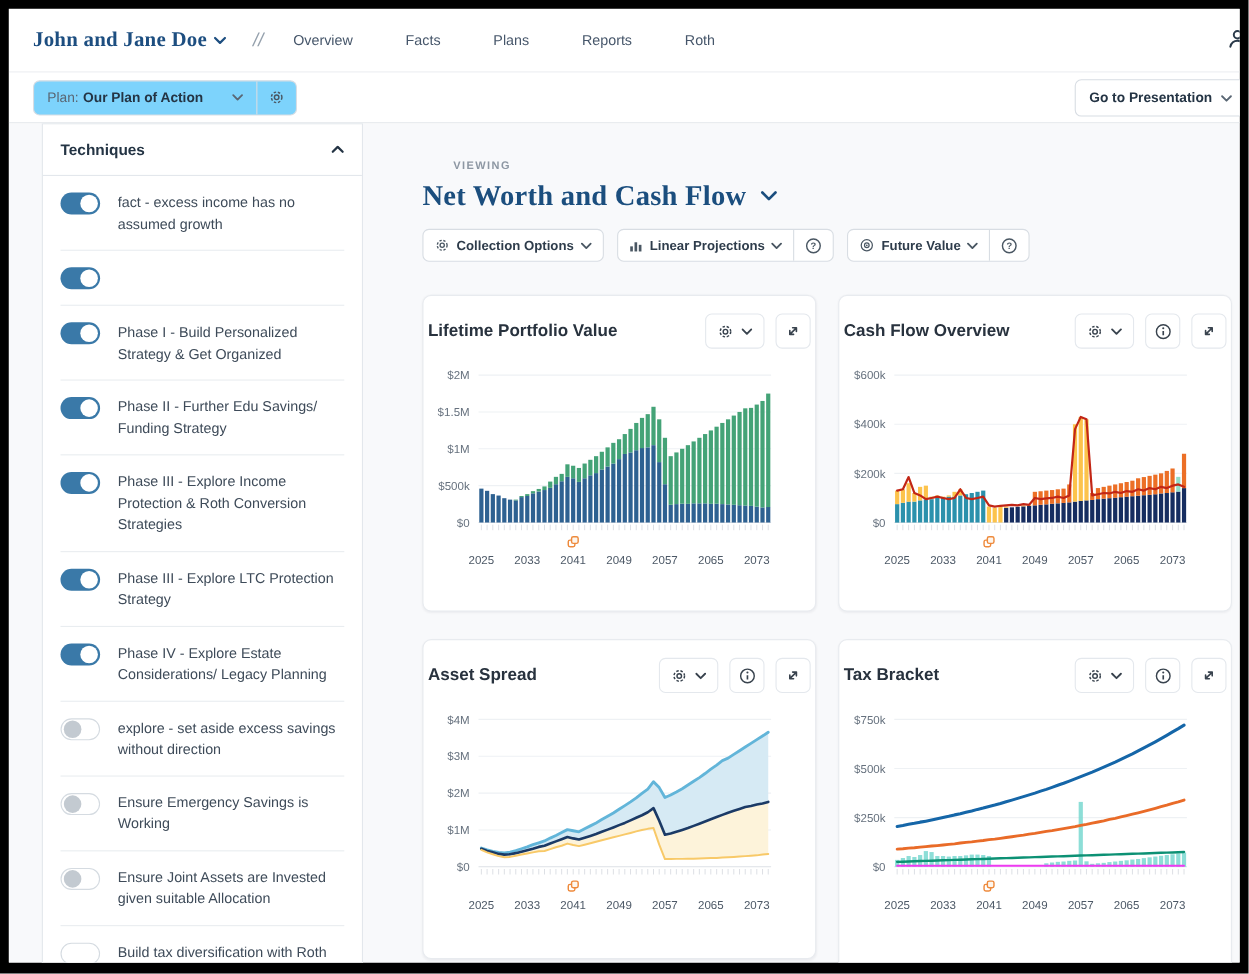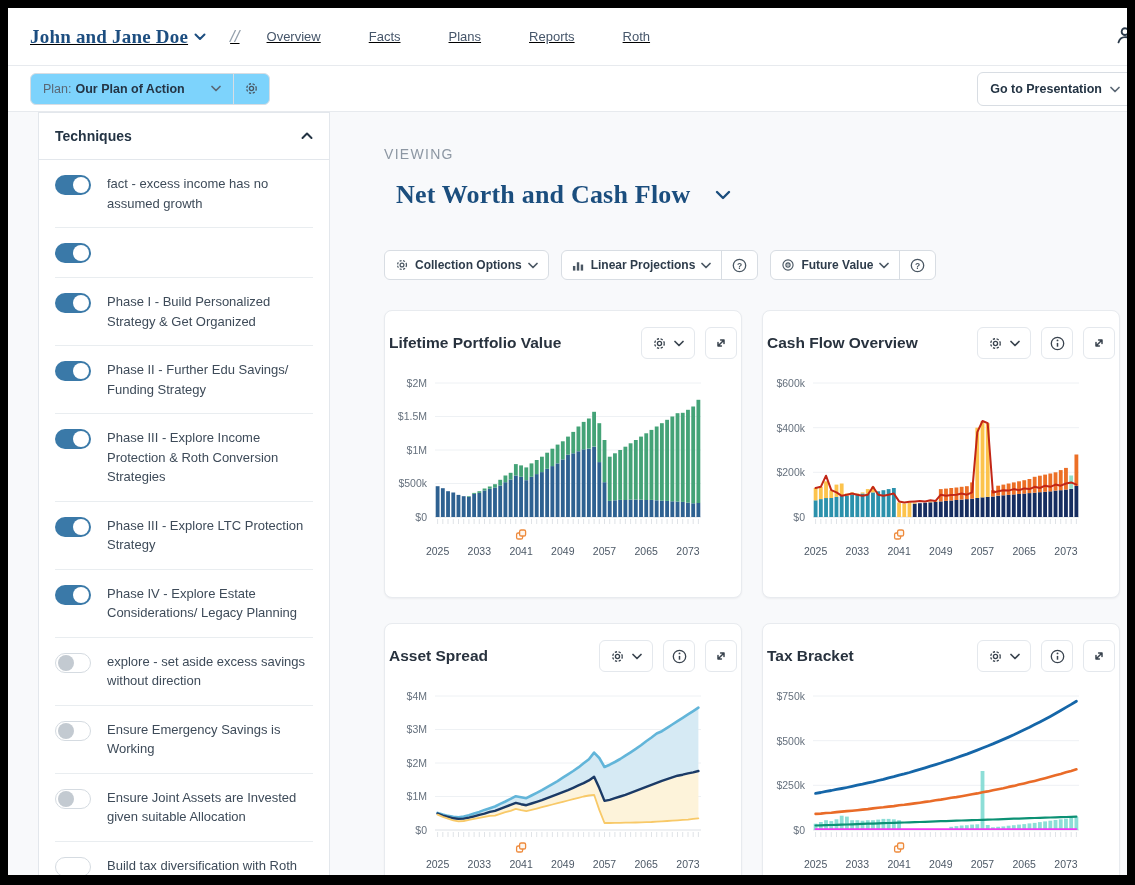--- a/index.html
+++ b/index.html
@@ -1,21 +1,21 @@
 <!DOCTYPE html>
 <html><head>
 <meta charset="utf-8">
 <style>
   html,body{margin:0;padding:0;}
   body{width:1135px;height:885px;background:#000;position:relative;
        font-family:"Liberation Sans","DejaVu Sans",sans-serif;-webkit-font-smoothing:antialiased;}
   .frame{position:absolute;left:8px;top:8px;right:8px;bottom:10px;background:#fff;overflow:hidden;}
 
   
-  .topnav{height:57px;display:flex;align-items:center;padding-left:22px;border-bottom:1px solid #e7eaee;position:relative;background:#fff;text-decoration:underline;}
+  .topnav{height:57px;display:flex;align-items:center;padding-left:22px;border-bottom:1px solid #e7eaee;position:relative;background:#fff;}
   .brand{display:flex;align-items:center;cursor:pointer;color:#1d4e80;}
   .brand-name{font-family:"Liberation Serif","DejaVu Serif",serif;font-weight:700;font-size:19px;color:#1d4e80;letter-spacing:.2px;}
   .brand svg{margin-left:6px;}
   .nav-sep{color:#94a0ac;font-size:17px;margin:0 27px 0 24px;font-style:italic;}
   .navlinks{display:flex;gap:48px;}
   .navlinks a{font-size:13px;color:#46566a;text-decoration:none;}
   .user-ico{position:absolute;right:-7px;top:18px;color:#2b3a4a;}
 
   
   .planbar{height:45px;display:flex;align-items:center;padding-left:22px;border-bottom:1px solid #e7eaee;position:relative;background:#fff;}
@@ -41,25 +41,25 @@
   .side-label{font-size:13px;color:#3e4b59;line-height:1.5;}
   .sep{height:1px;background:#e9edf0;margin:0 16px;}
   .toggle{width:36px;height:20px;border-radius:10px;position:relative;flex:0 0 36px;cursor:pointer;box-sizing:border-box;margin-top:1px;}
   .toggle.on{background:#3a79a8;}
   .toggle.on .knob{position:absolute;right:2px;top:2px;width:16px;height:16px;border-radius:50%;background:#fff;}
   .toggle.off{background:#fff;border:1px solid #d5dbe1;}
   .toggle.off .knob{position:absolute;left:2px;top:1px;width:16px;height:16px;border-radius:50%;background:#c3cad1;}
 
   
   .main{flex:1;padding:34px 0 0 30px;}
-  .viewing{font-size:14px;font-weight:400;letter-spacing:1.3px;color:#8d97a3;}
+  .viewing{font-size:10px;font-weight:700;letter-spacing:1.3px;color:#8d97a3;margin-left:28px;}
   .title-row{display:flex;align-items:center;margin-top:6px;}
-  .page-title{font-family:"Liberation Serif","DejaVu Serif",serif;font-size:26px;font-weight:700;color:#1b4e7e;margin:12px;letter-spacing:.2px;}
+  .page-title{font-family:"Liberation Serif","DejaVu Serif",serif;font-size:26px;font-weight:700;color:#1b4e7e;margin:0;letter-spacing:.2px;}
   .title-row svg{margin-left:12px;color:#1b4e7e;cursor:pointer;}
-  .controls{display:flex;gap:12px;margin-top:28px;}
+  .controls{display:flex;gap:12px;margin-top:15px;}
   .ctrl{display:inline-flex;align-items:stretch;background:#fff;border:1px solid #d8dde3;border-radius:6px;height:30px;box-sizing:border-box;}
   .ctrl .seg{display:flex;align-items:center;gap:6px;padding:0 10px;font-size:12px;font-weight:700;color:#2e3c4b;cursor:pointer;}
   .ctrl .seg+.seg{border-left:1px solid #d8dde3;}
   .ctrl .seg svg{color:#4a5763;}
 
   
   .cards{display:grid;grid-template-columns:358px 358px;column-gap:20px;row-gap:25px;margin-top:30px;align-items:start;}
   .card{background:#fff;border:1px solid #e8ebef;border-radius:8px;padding:16px 4px;box-sizing:border-box;box-shadow:0 1px 2px rgba(16,24,40,.05);}
   .card-head{display:flex;justify-content:space-between;align-items:center;}
   .card-title{font-size:15.5px;font-weight:700;color:#28323e;}

